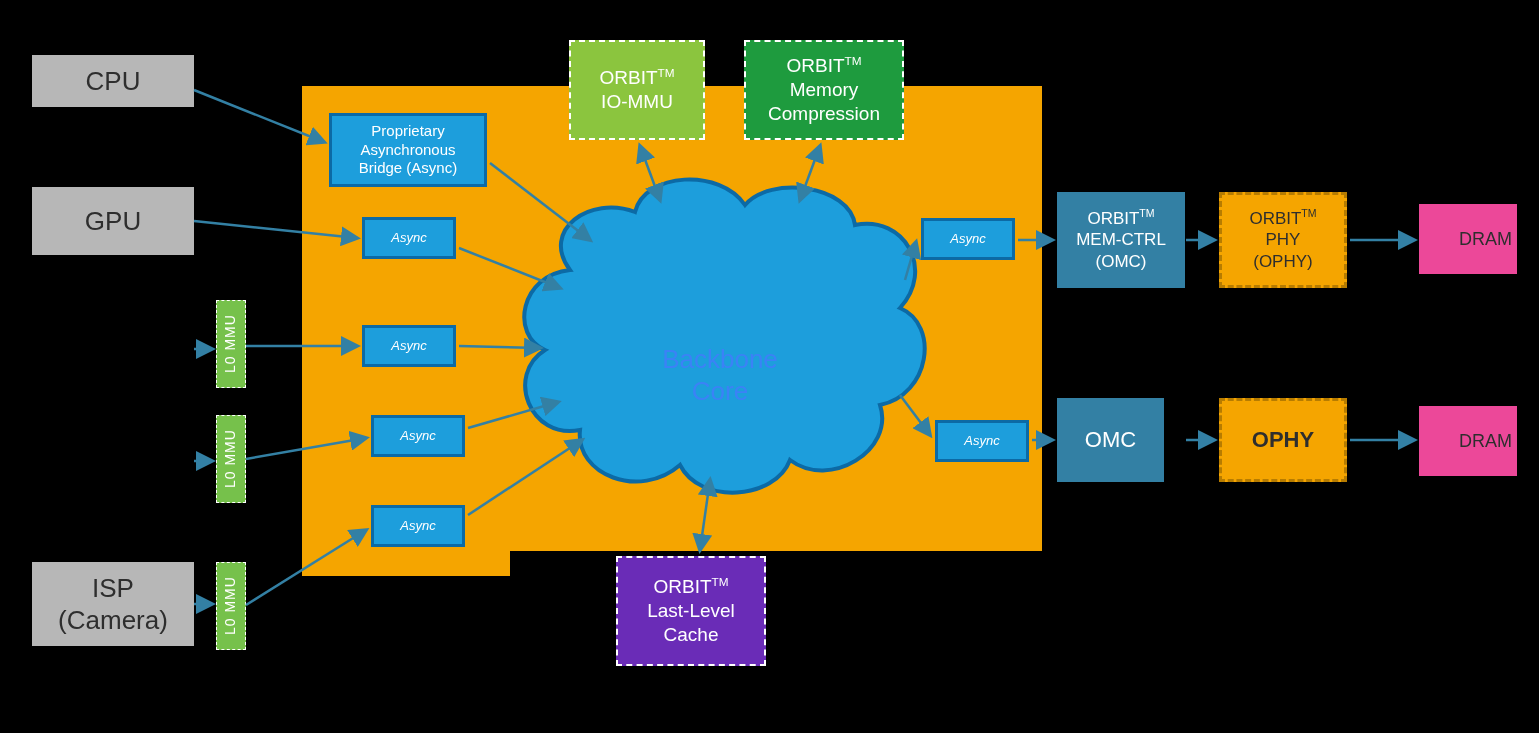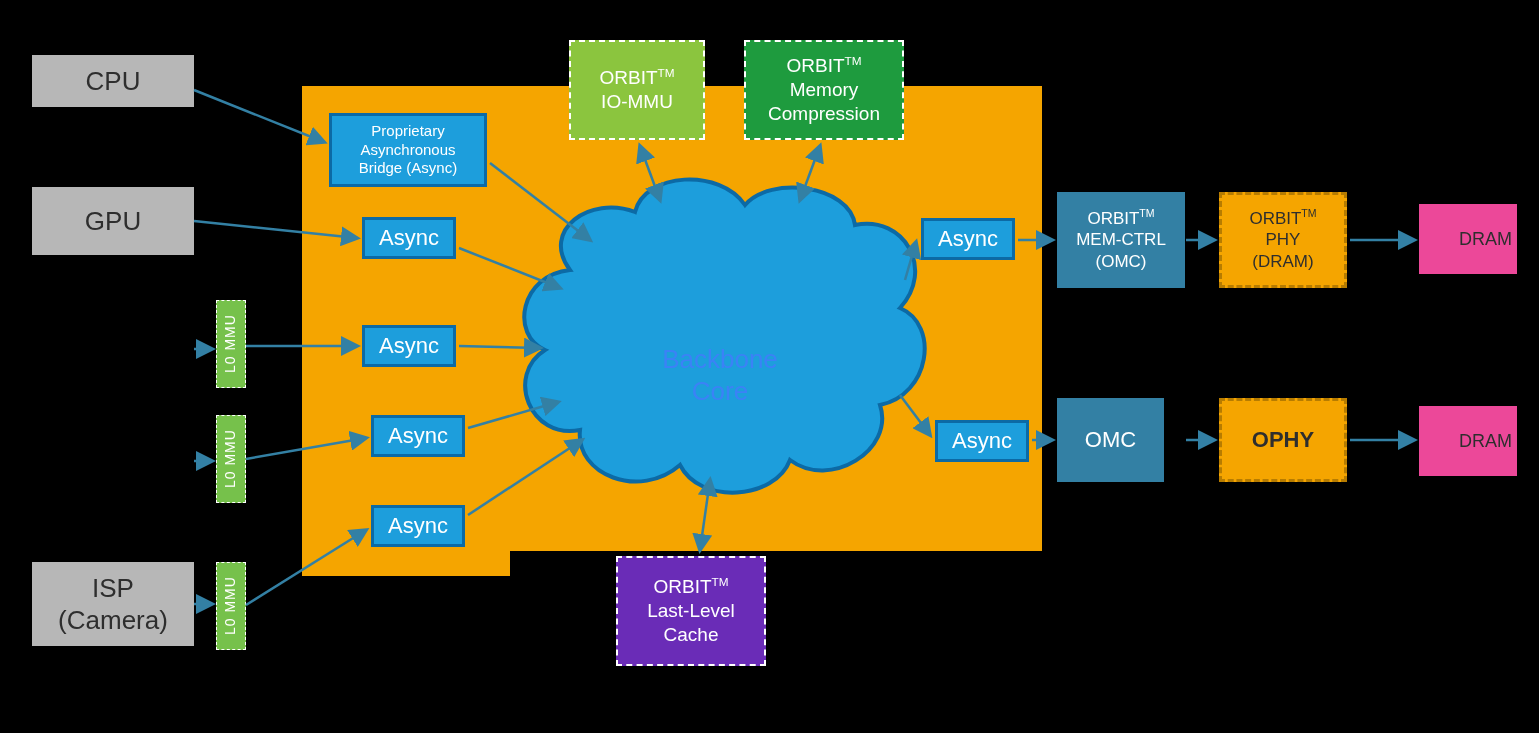--- a/index.html
+++ b/index.html
@@ -55,21 +55,21 @@
     position: absolute;
     background: #f5a500;
   }
   .async {
     background: #1d9edc;
     border: 3px solid #0c6aa5;
     color: #fff;
     font-size: 18px;
     font-weight: 500;
   }
-  .async.small { font-size: 22px; }
+  .async.small { font-size: 13px; font-style: italic; }
   .async.prop { font-size: 15px; padding: 4px 12px; }
   .iommu {
     background: #8bc53e;
     border: 2px dashed #fff;
     color: #fff;
     font-size: 19px;
   }
   .memcomp {
     background: #1e9b3e;
     border: 2px dashed #fff;
@@ -201,21 +201,21 @@
     <span>
       <span>ORBIT</span><span class="sup">TM</span><br>
       <span>MEM-CTRL</span><br>
       <span>(OMC)</span>
     </span>
   </div>
   <div class="box ophy" style="left:1219px; top:192px; width:128px; height:96px; font-size:17px; font-weight:500;">
     <span>
       <span>ORBIT</span><span class="sup">TM</span><br>
       <span>PHY</span><br>
-      <span>(DRAM)</span>
+      <span>(OPHY)</span>
     </span>
   </div>
 
   <div class="box omc" style="left:1057px; top:398px; width:107px; height:84px; font-size:22px;">
     <span>OMC</span>
   </div>
   <div class="box ophy" style="left:1219px; top:398px; width:128px; height:84px; font-size:22px;">
     <span>OPHY</span>
   </div>
 

